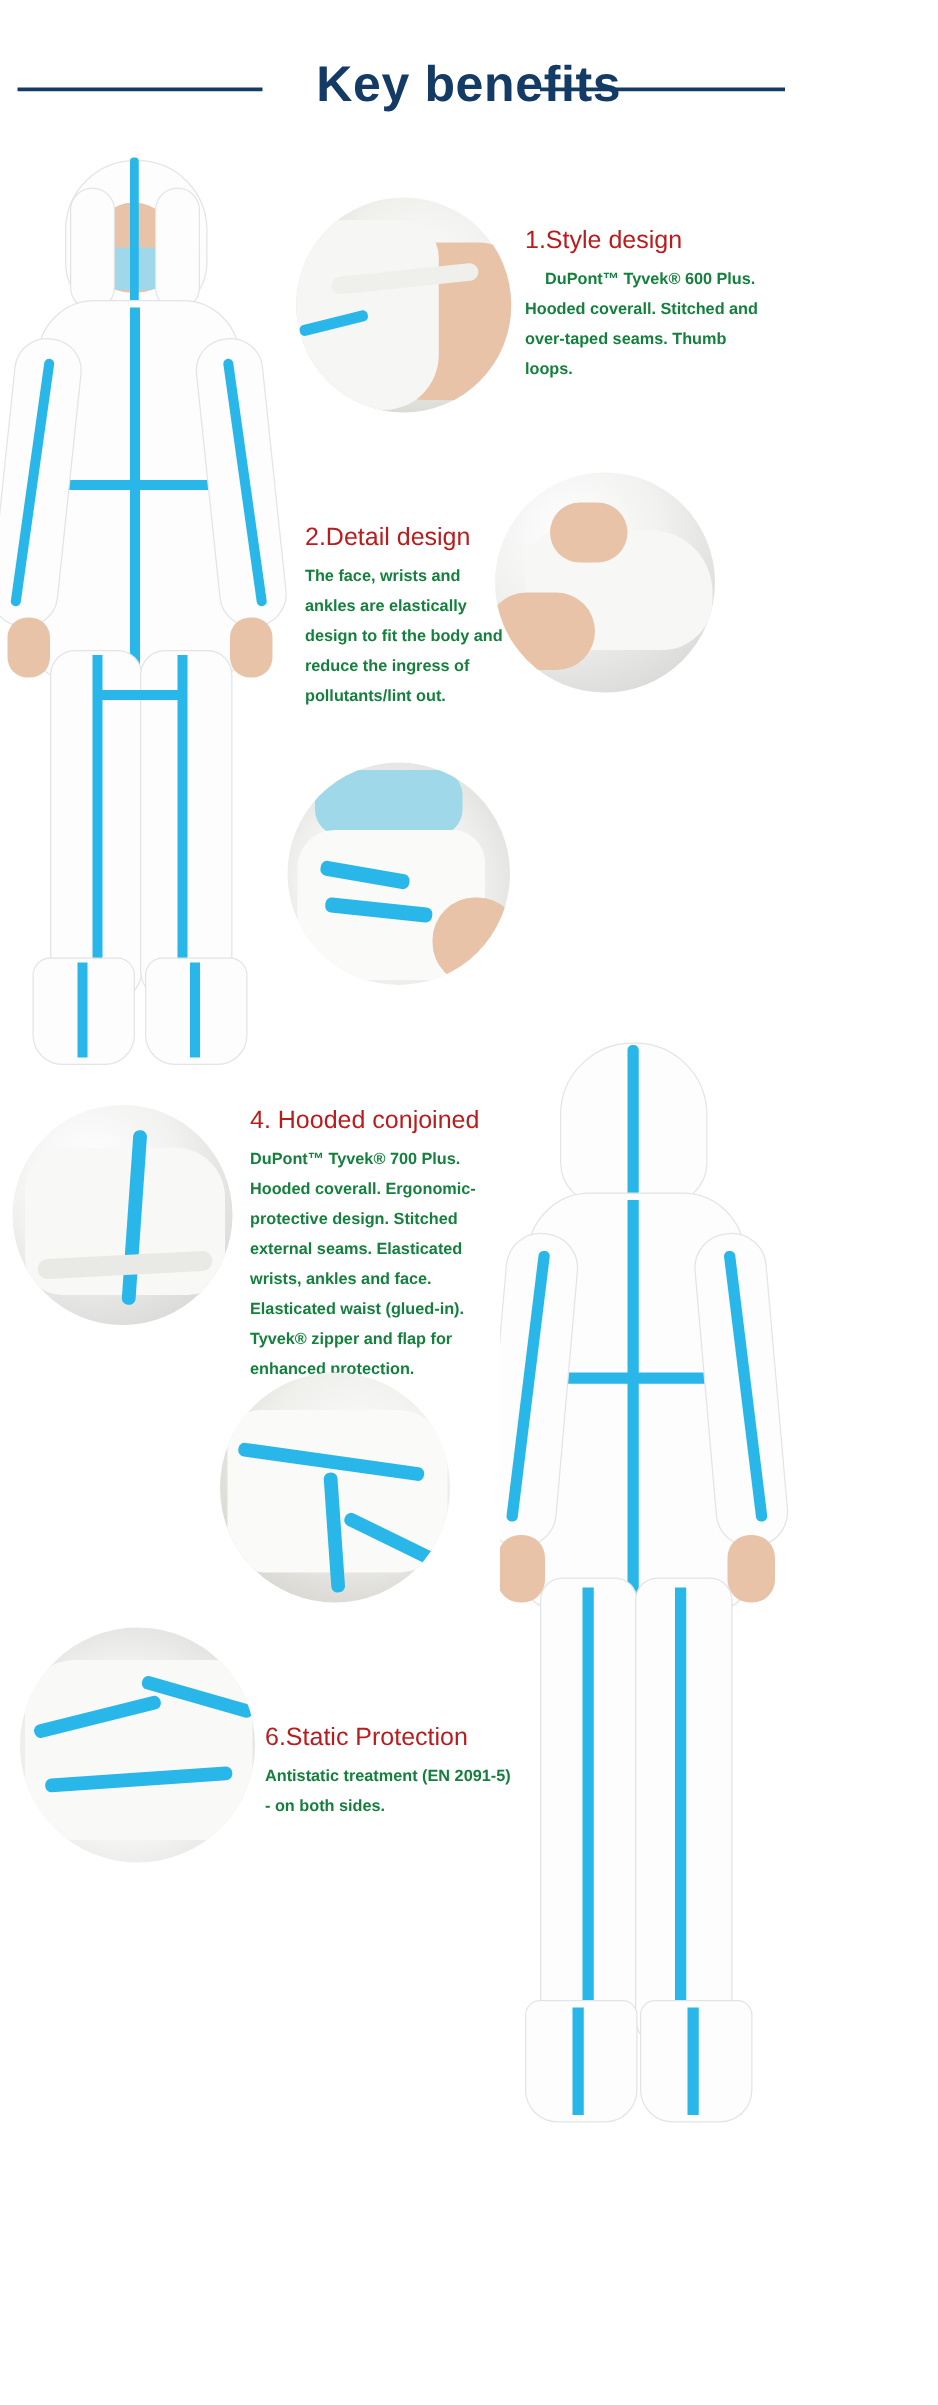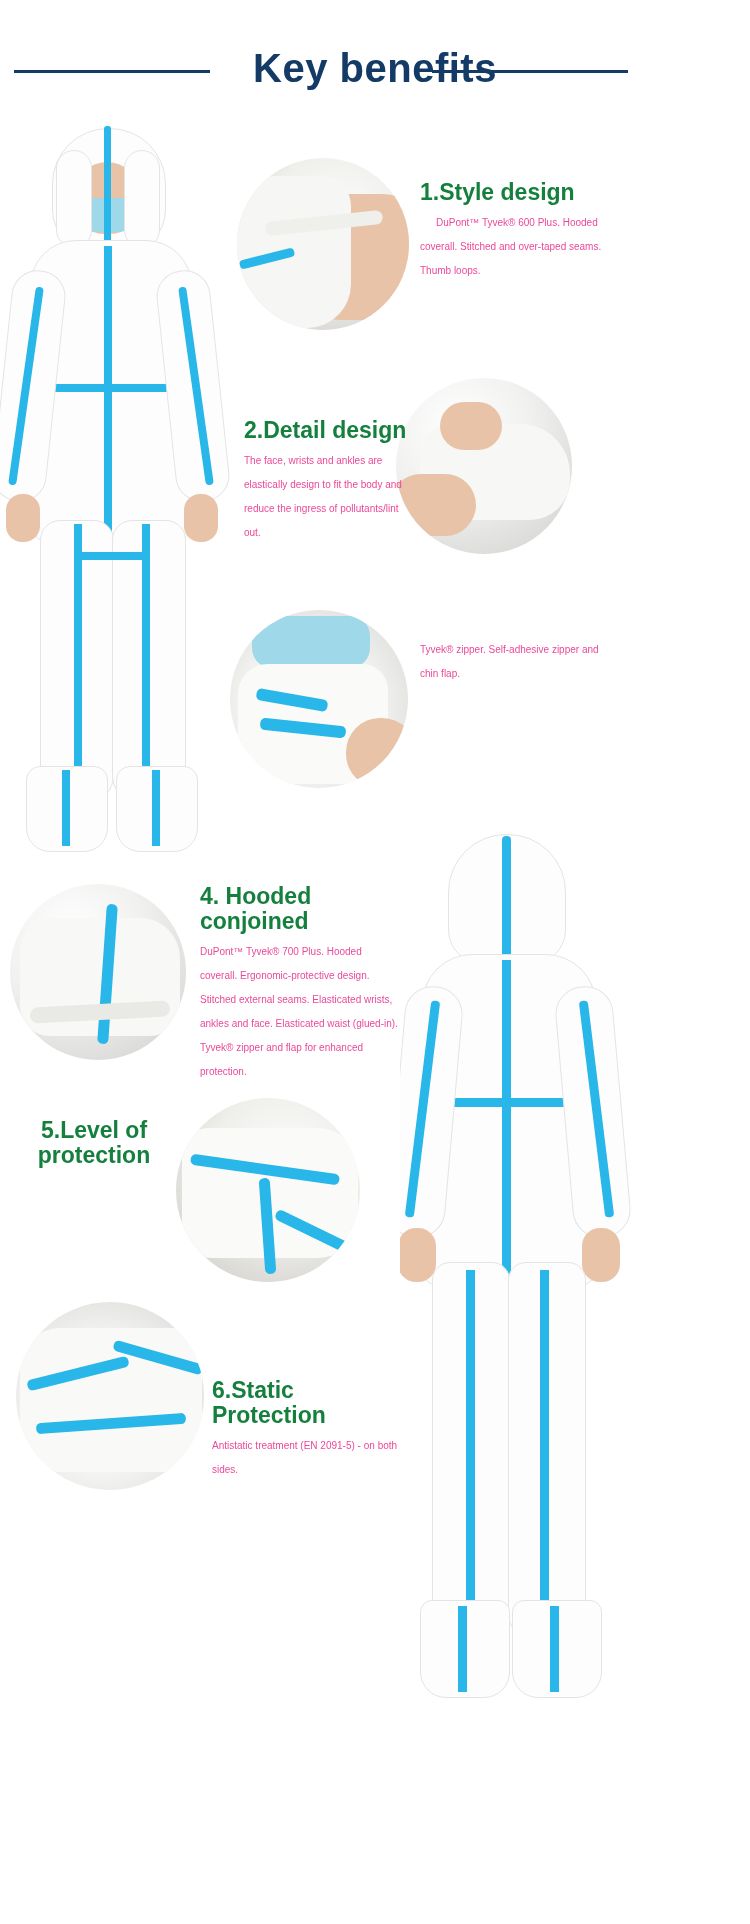--- a/index.html
+++ b/index.html
@@ -49,31 +49,32 @@
   .photo {
     position: absolute;
     overflow: hidden;
     background: #eceff1;
   }
   .photo.circle { border-radius: 50%; }
 
   
   .block { position: absolute; }
   .b-title {
-    font-size: 23px;
-    font-weight: bold;
-    color: #15803d;
+    font-size: 20px;
+    font-weight: normal;
+    color: #b91c1c;
     line-height: 25px;
     margin: 0 0 6px 0;
   }
   .b-body {
-    font-size: 10px;
+    font-size: 13px;
     line-height: 24px;
-    color: #ec4899;
+    color: #15803d;
     margin: 0;
+    font-weight: bold;
   }
   .indent { text-indent: 16px; }
   .center { text-align: center; }
   .tape { position: absolute; background: #29b6e8; }
   .suit-white {
     position: absolute;
     background: #fdfdfd;
     border: 1px solid #e2e4e6;
   }
 
@@ -160,21 +161,20 @@
 </div>
 
 <div class="photo circle fab3" style="left:230px; top:610px; width:178px; height:178px;">
   <div class="photo-frag mask" style="left:22px; top:6px; width:118px; height:52px; border-radius:20px;"></div>
   <div class="photo-frag" style="left:8px; top:54px; width:150px; height:120px; background:#fafaf8; border-radius:30px 26px 40px 40px;"></div>
   <div class="photo-frag blue" style="left:26px; top:84px; width:72px; height:12px; border-radius:5px; transform:rotate(10deg);"></div>
   <div class="photo-frag blue" style="left:30px; top:112px; width:86px; height:12px; border-radius:5px; transform:rotate(6deg);"></div>
   <div class="photo-frag skin" style="left:116px; top:108px; width:70px; height:70px; border-radius:34px;"></div>
 </div>
 <div class="block" style="left:420px; top:638px; width:180px;">
-  <p class="b-body">Tyvek® zipper. Self-adhesive zipper and chin flap.</p>
 </div>
 
 <div class="photo circle fab1" style="left:10px; top:884px; width:176px; height:176px;">
   <div class="photo-frag" style="left:10px; top:34px; width:160px; height:118px; background:#f8f8f6; border-radius:34px 40px 30px 30px;"></div>
   <div class="photo-frag blue" style="left:92px; top:20px; width:11px; height:140px; border-radius:5px; transform:rotate(4deg);"></div>
   <div class="photo-frag" style="left:20px; top:120px; width:140px; height:16px; background:#e9e9e5; border-radius:10px; transform:rotate(-3deg);"></div>
 </div>
 <div class="block" style="left:200px; top:884px; width:200px;">
   <div class="b-title">
     <span>4.</span> <span>Hooded conjoined</span>
@@ -209,23 +209,20 @@
   <div class="tape" style="left:150px; top:786px; width:9px; height:86px;"></div>
 </div>
 
 <div class="photo circle fab2" style="left:176px; top:1098px; width:184px; height:184px;">
   <div class="photo-frag" style="left:6px; top:30px; width:176px; height:130px; background:#fafaf8; border-radius:26px 40px 40px 30px;"></div>
   <div class="photo-frag blue" style="left:14px; top:66px; width:150px; height:11px; border-radius:5px; transform:rotate(8deg);"></div>
   <div class="photo-frag blue" style="left:86px; top:80px; width:11px; height:96px; border-radius:5px; transform:rotate(-4deg);"></div>
   <div class="photo-frag blue" style="left:96px; top:128px; width:82px; height:11px; border-radius:5px; transform:rotate(26deg);"></div>
 </div>
 <div class="block center" style="left:14px; top:1118px; width:160px;">
-  <div class="b-title">
-    <span>5.</span><span>Level of protection</span>
-  </div>
 </div>
 
 <div class="photo circle fab3" style="left:16px; top:1302px; width:188px; height:188px;">
   <div class="photo-frag" style="left:4px; top:26px; width:182px; height:144px; background:#f9f9f7; border-radius:40px 30px 36px 40px;"></div>
   <div class="photo-frag blue" style="left:10px; top:66px; width:104px; height:11px; border-radius:5px; transform:rotate(-14deg);"></div>
   <div class="photo-frag blue" style="left:96px; top:50px; width:92px; height:11px; border-radius:5px; transform:rotate(16deg);"></div>
   <div class="photo-frag blue" style="left:20px; top:116px; width:150px; height:11px; border-radius:5px; transform:rotate(-4deg);"></div>
 </div>
 <div class="block" style="left:212px; top:1378px; width:200px;">
   <div class="b-title">

